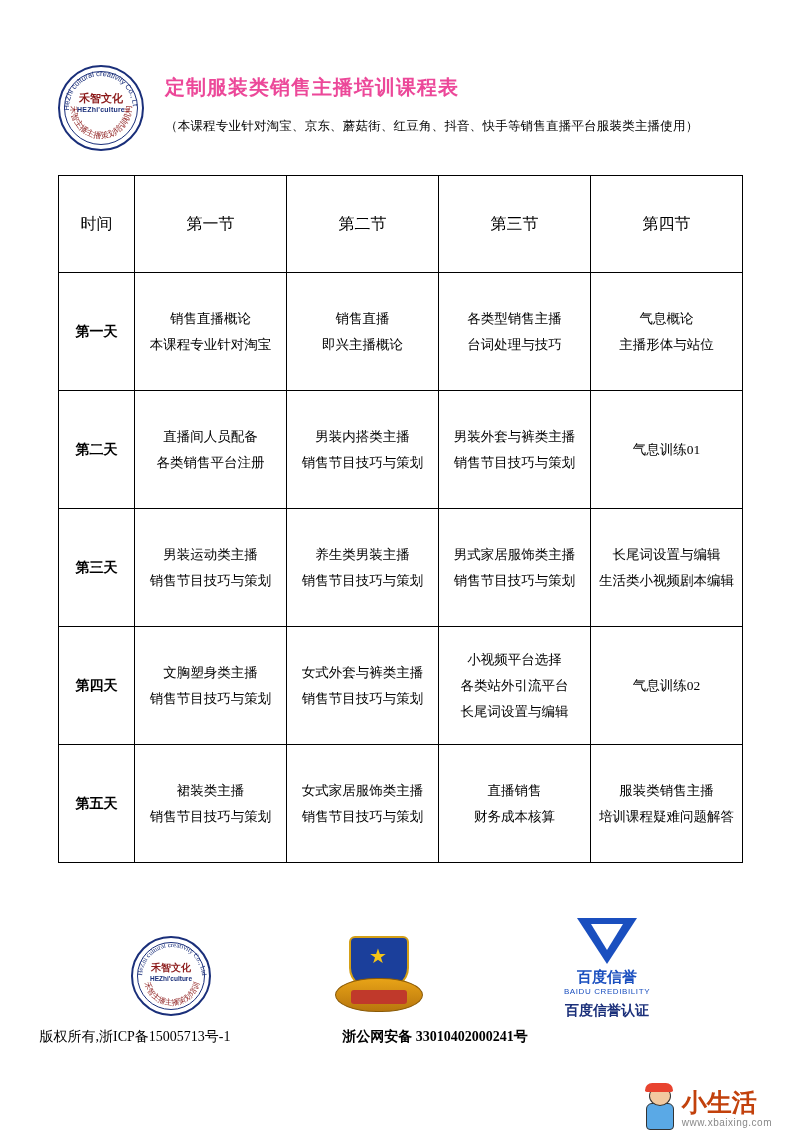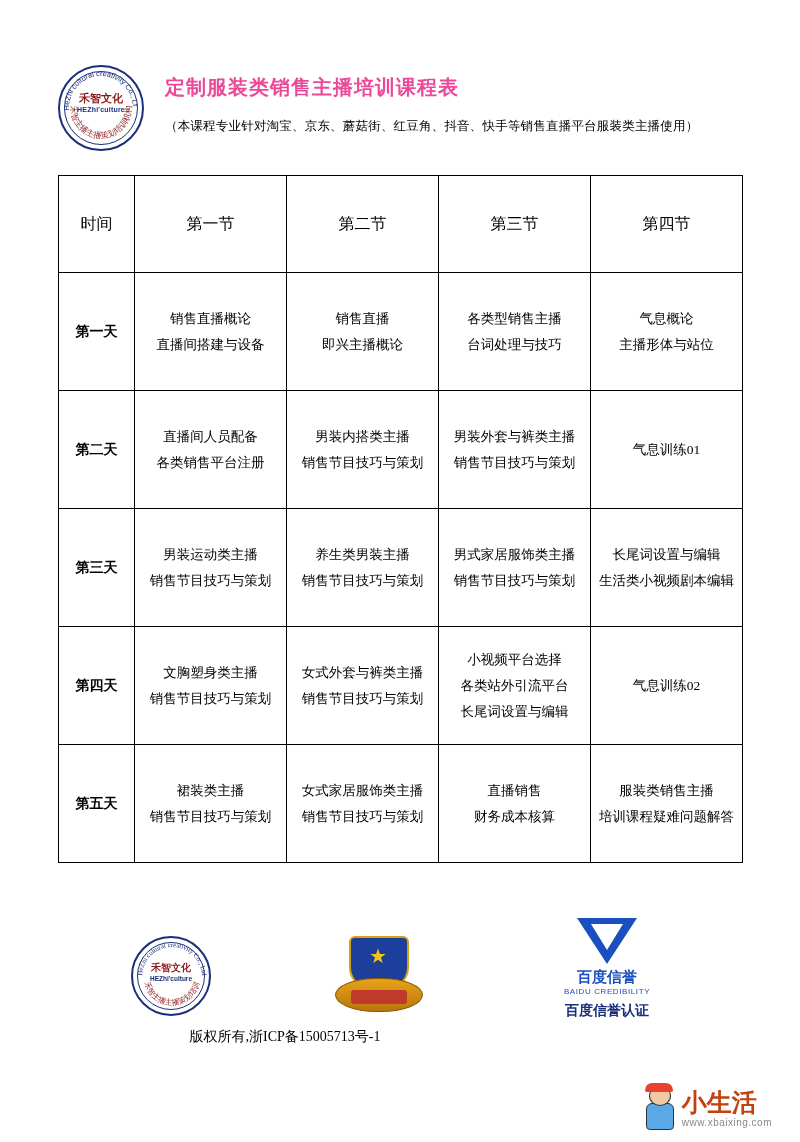--- a/index.html
+++ b/index.html
@@ -307,21 +307,21 @@
         <th>第三节</th>
         <th>第四节</th>
       </tr>
     </thead>
     <tbody>
 
       <tr>
         <td class="row-head">第一天</td>
         <td>
           <span class="cell-line">销售直播概论</span>
-          <span class="cell-line">直播间搭建与设备</span>
+          <span class="cell-line">本课程专业针对淘宝</span>
         </td>
         <td>
           <span class="cell-line">销售直播</span>
           <span class="cell-line">即兴主播概论</span>
         </td>
         <td>
           <span class="cell-line">各类型销售主播</span>
           <span class="cell-line">台词处理与技巧</span>
         </td>
         <td>
@@ -451,20 +451,21 @@
       <div class="v"></div>
       <div class="bd-cn">百度信誉</div>
       <div class="bd-en">BAIDU CREDIBILITY</div>
       <div class="bd-cert">百度信誉认证</div>
     </div>
 
   </div>
 
   <div class="captions">
     <div class="caption icp">版权所有,浙ICP备15005713号-1</div>
+    <div class="caption police">浙公网安备 33010402000241号</div>
     <div class="caption spacer"></div>
   </div>
 </div>
 
 <div class="watermark">
   <div class="wm-figure">
     <div class="body"></div>
     <div class="head"></div>
     <div class="hat"></div>
   </div>

